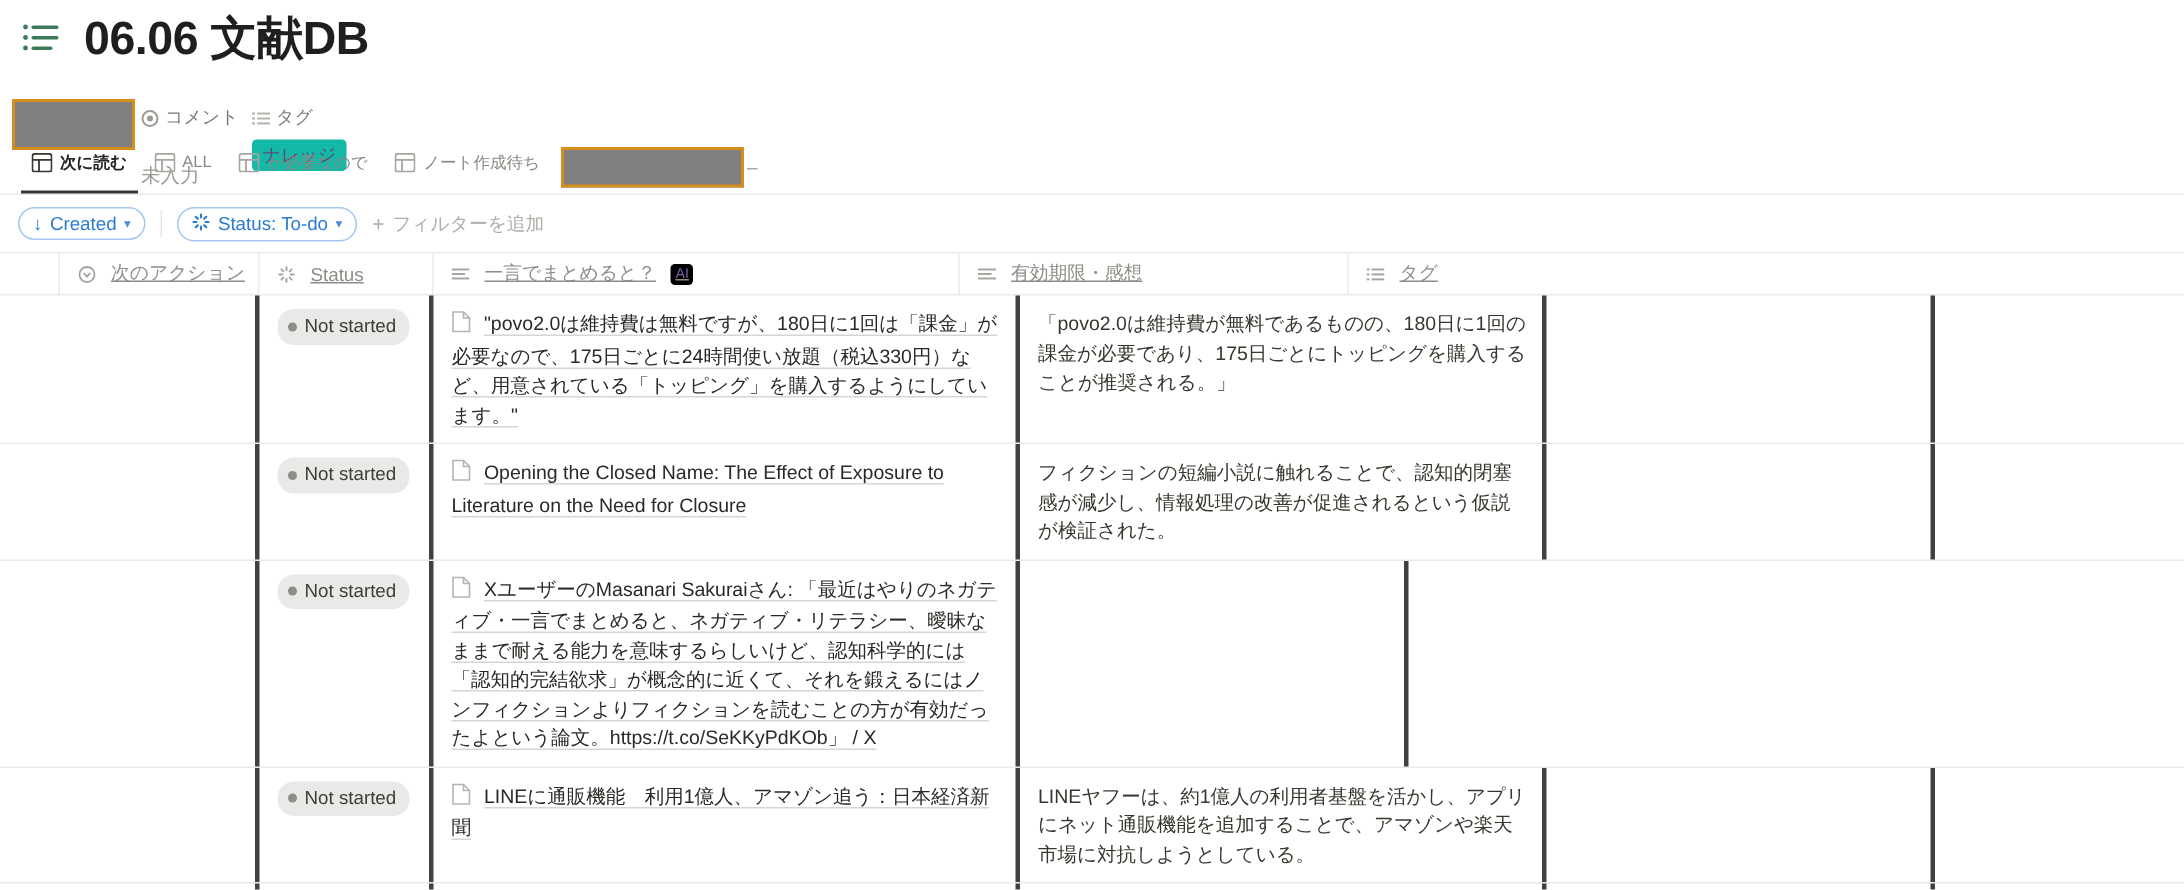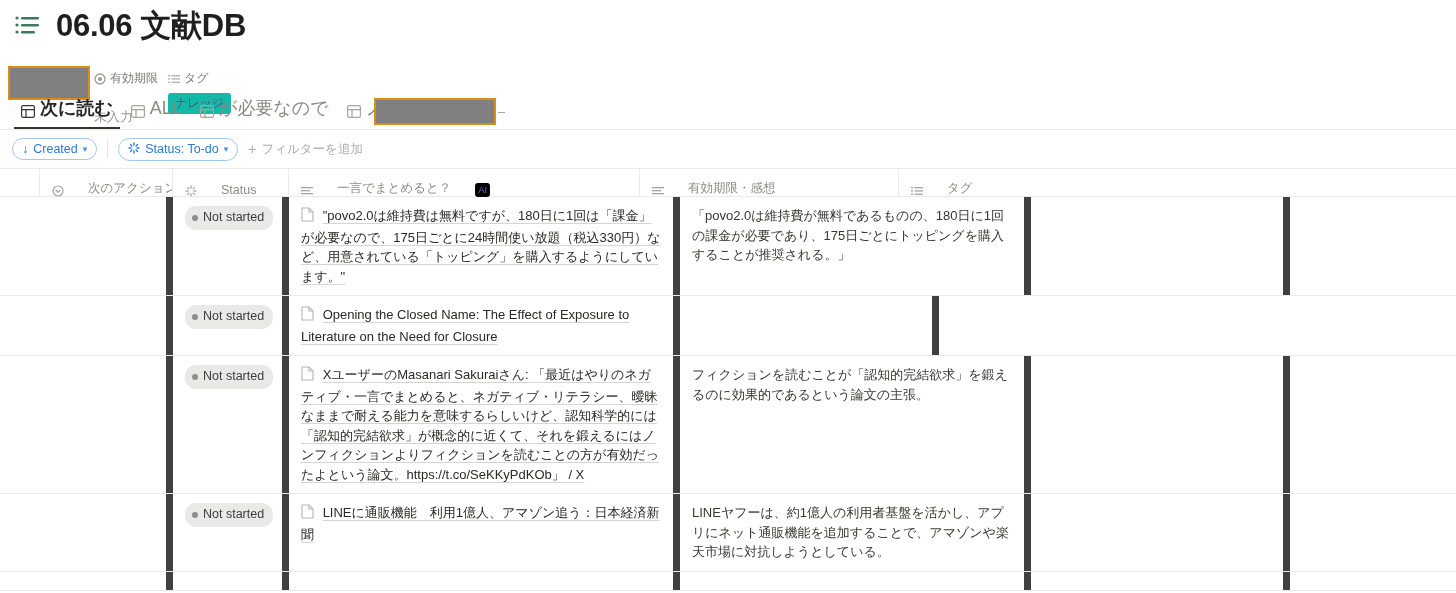--- a/index.html
+++ b/index.html
@@ -62,21 +62,21 @@
   .tabbar {
     position: relative;
     display: flex; align-items: flex-end;
     gap: 0;
     height: 34px;
     padding-left: 12px;
     border-bottom: 1px solid #ebeae7;
   }
   .tab {
     display: flex; align-items: center; gap: 5px;
-    font-size: 18px; color: #8a8983;
+    font-size: 11px; color: #8a8983;
     padding: 0 9px 8px 9px;
     height: 34px; align-items: center;
     white-space: nowrap; cursor: pointer;
     position: relative;
   }
   .tab.active { color: #262523; font-weight: 600; }
   .tab.active::after {
     content: ""; position: absolute;
     left: 2px; right: 2px; bottom: 0; height: 2px;
     background: #37352f;
@@ -109,40 +109,40 @@
   }
   .plus { font-size: 14px; line-height: 1; }
 
   
   .table { width: 1456px; border-top: 1px solid #ebeae7; }
   .thead {
     display: flex; height: 28px; align-items: center;
     border-bottom: 1px solid #ebeae7;
   }
   .th {
-    display: flex; align-items: flex-end; gap: 24px;
+    display: flex; align-items: center; gap: 10px;
     font-size: 12.5px; color: #8d8c86;
     height: 28px; padding-left: 12px;
     border-right: 1px solid #ebeae7;
-    white-space: nowrap; cursor: pointer; overflow: hidden;
+    white-space: nowrap; cursor: pointer; overflow: hidden; text-decoration: underline;
   }
   .th:last-child { border-right: none; }
 
   .c-gutter { width: 40px; flex: none; }
   .c-action { width: 133px; flex: none; }
   .c-status { width: 116px; flex: none; }
   .c-name   { width: 391px; flex: none; }
   .c-sum    { width: 351px; flex: none; }
   .c-comm   { width: 259px; flex: none; }
   .c-tag    { flex: 1 1 auto; }
 
   .row { display: flex; border-bottom: 1px solid #ebeae7; position: relative; }
   .cell {
     padding: 9px 10px 9px 12px;
-    border-right: 7px solid #404040;
+    border-right: 3px solid #404040;
     font-size: 13px; line-height: 19.5px;
     overflow: hidden;
   }
   .cell:last-child { border-right: none; }
   .cell.c-gutter { border-right: none; padding: 0; }
 
   .status-pill {
     display: inline-flex; align-items: center; gap: 5px;
     background: #e9e9e7; color: #3d3d3a;
     border-radius: 11px; font-size: 12.5px;
@@ -206,21 +206,21 @@
       </span>
       <span>オーナー</span>
     </span>
     <span class="prop-label pl-exp">
       <span class="mini-ico">
         <svg viewBox="0 0 12 12" width="12" height="12">
           <circle cx="6" cy="6" r="5" fill="none" stroke="#9b9a95" stroke-width="1.3"></circle>
           <circle cx="6" cy="6" r="2" fill="#9b9a95"></circle>
           </svg>
       </span>
-      <span>有効期限</span>
+      <span>コメント</span>
     </span>
     <span class="prop-label pl-tag">
       <span class="mini-ico">
         <svg viewBox="0 0 12 12" width="12" height="12">
             <g fill="#b6b5b0">
           <rect x="0" y="2" width="2" height="1.4"></rect>
               <rect x="3.4" y="2" width="8.6" height="1.4"></rect>
           <rect x="0" y="5.3" width="2" height="1.4"></rect>
               <rect x="3.4" y="5.3" width="8.6" height="1.4"></rect>
           <rect x="0" y="8.6" width="2" height="1.4"></rect>
@@ -419,20 +419,23 @@
       </span>
     </div>
     <div class="cell c-name name-cell">
       <span class="doc-ico">
         <svg viewBox="0 0 13 15" width="13" height="15">
           <path d="M1 1h7l4 4v9H1z" fill="#fff" stroke="#b6b5b0" stroke-width="1.1"></path>
           <path d="M8 1v4h4" fill="none" stroke="#b6b5b0" stroke-width="1.1"></path>
           </svg>
       </span><span class="name-text">Opening the Closed Name: The Effect of Exposure to Literature on the Need for Closure</span>
     </div>
+    <div class="cell c-sum">
+      <span class="summary-text">フィクションの短編小説に触れることで、認知的閉塞感が減少し、情報処理の改善が促進されるという仮説が検証された。</span>
+    </div>
     <div class="cell c-comm"></div>
     <div class="cell c-tag"></div>
   </div>
 
   <div class="row">
     <div class="cell c-gutter"></div>
     <div class="cell c-action"></div>
     <div class="cell c-status">
       <span class="status-pill">
         <span class="status-dot"></span>
@@ -440,23 +443,20 @@
       </span>
     </div>
     <div class="cell c-name name-cell">
       <span class="doc-ico">
         <svg viewBox="0 0 13 15" width="13" height="15">
           <path d="M1 1h7l4 4v9H1z" fill="#fff" stroke="#b6b5b0" stroke-width="1.1"></path>
           <path d="M8 1v4h4" fill="none" stroke="#b6b5b0" stroke-width="1.1"></path>
           </svg>
       </span><span class="name-text">XユーザーのMasanari Sakuraiさん: 「最近はやりのネガティブ・一言でまとめると、ネガティブ・リテラシー、曖昧なままで耐える能力を意味するらしいけど、認知科学的には「認知的完結欲求」が概念的に近くて、それを鍛えるにはノンフィクションよりフィクションを読むことの方が有効だったよという論文。https://t.co/SeKKyPdKOb」 / X</span>
     </div>
-    <div class="cell c-sum">
-      <span class="summary-text">フィクションを読むことが「認知的完結欲求」を鍛えるのに効果的であるという論文の主張。</span>
-    </div>
     <div class="cell c-comm"></div>
     <div class="cell c-tag"></div>
   </div>
 
   <div class="row">
     <div class="cell c-gutter"></div>
     <div class="cell c-action"></div>
     <div class="cell c-status">
       <span class="status-pill">
         <span class="status-dot"></span>

